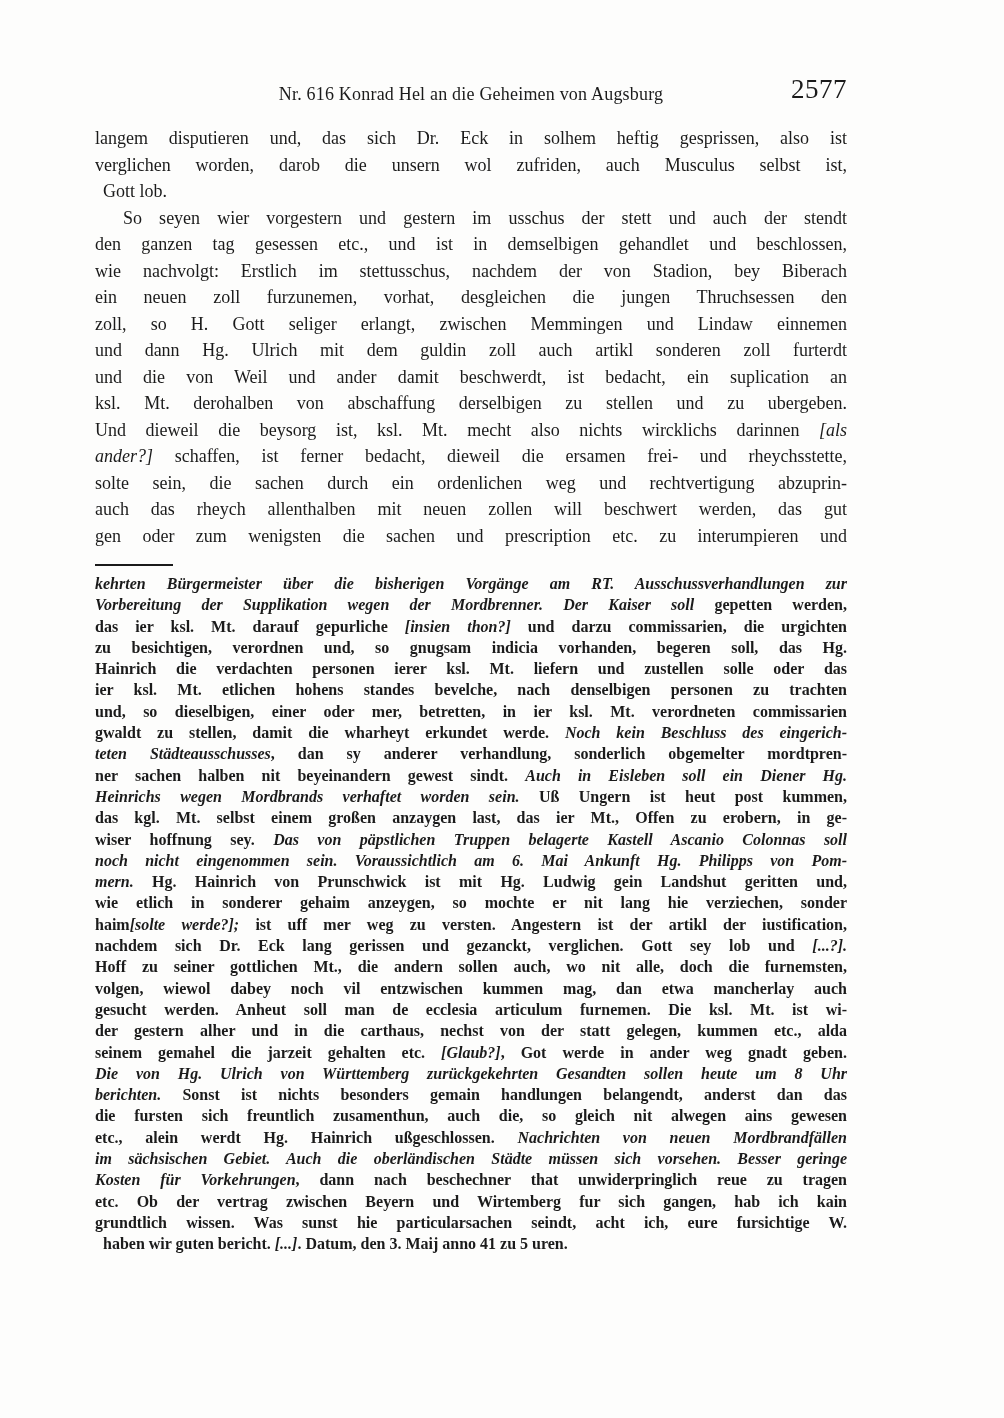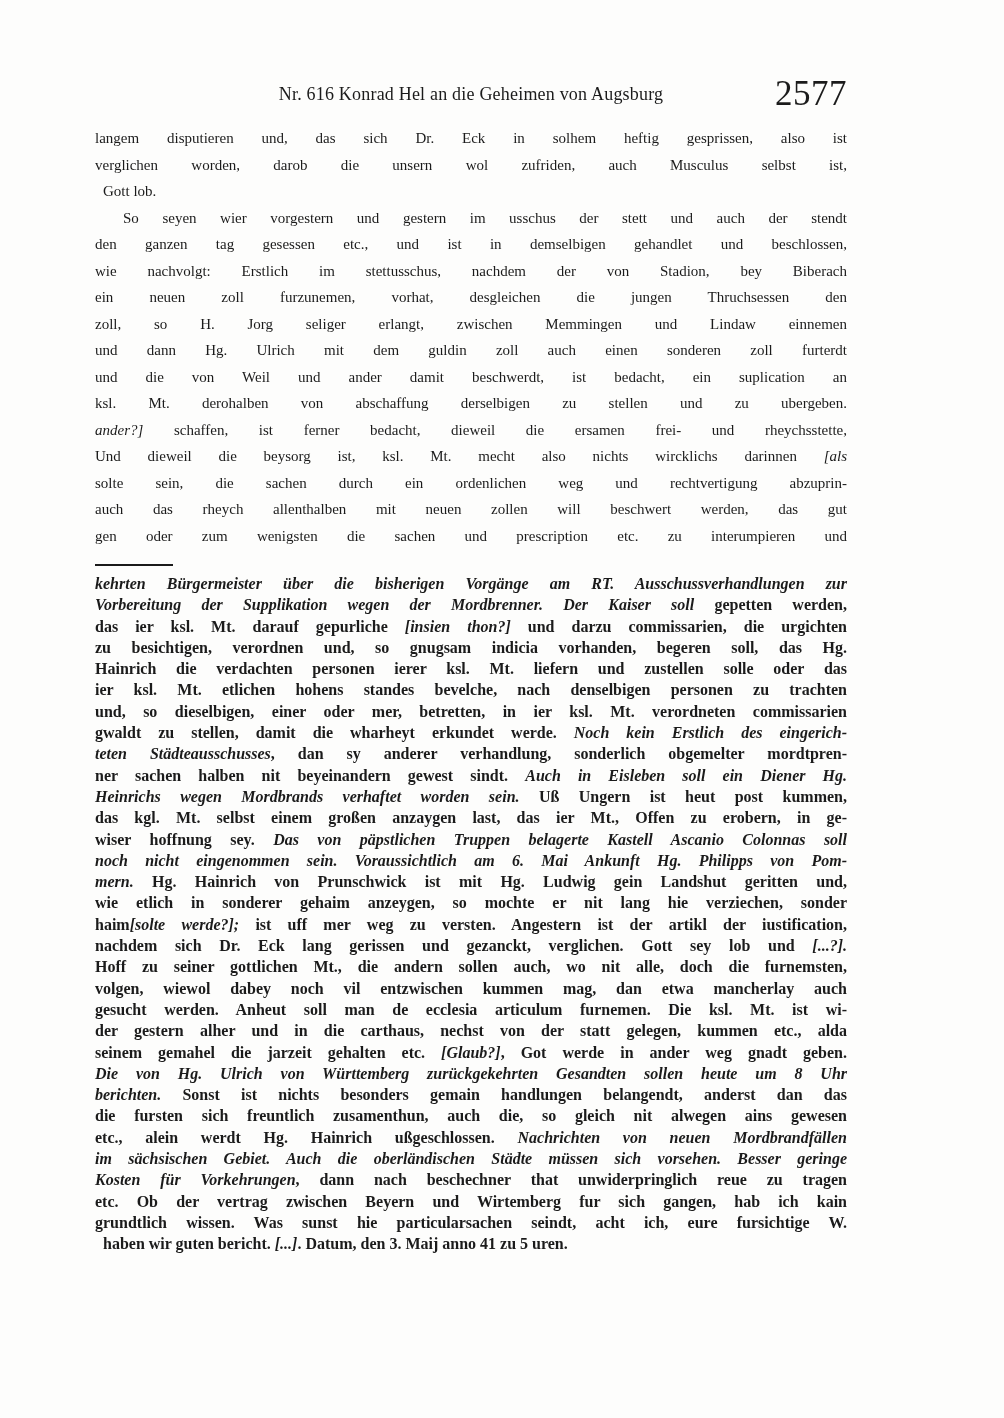--- a/index.html
+++ b/index.html
@@ -33,26 +33,26 @@
     top: 4px;
     text-align: center;
     font-size: 18px;
     letter-spacing: 0.2px;
     white-space: nowrap;
   }
   .page-number {
     position: absolute;
     right: 0;
     top: -6px;
-    font-size: 35px;
+    font-size: 27px;
     letter-spacing: 0.5px;
   }
   .letter-body {
     margin-top: 15px;
-    font-size: 15px;
+    font-size: 18px;
     line-height: 26.5px;
   }
   .letter-body .line {
     height: 26.5px;
   }
   .line {
     text-align: justify;
     text-align-last: justify;
     white-space: nowrap;
     overflow: visible;
@@ -95,42 +95,42 @@
     </div>
 
     <div class="letter-body" id="letter-body">
         <div class="line">langem disputieren und, das sich Dr. Eck in solhem heftig gesprissen, also ist</div>
         <div class="line">verglichen worden, darob die unsern wol zufriden, auch Musculus selbst ist,</div>
         <div class="line last">Gott lob.</div>
         <div class="line indent">So seyen wier vorgestern und gestern im usschus der stett und auch der stendt</div>
         <div class="line">den ganzen tag gesessen etc., und ist in demselbigen gehandlet und beschlossen,</div>
         <div class="line">wie nachvolgt: Erstlich im stettusschus, nachdem der von Stadion, bey Biberach</div>
         <div class="line">ein neuen zoll furzunemen, vorhat, desgleichen die jungen Thruchsessen den</div>
-        <div class="line">zoll, so H. Jorg seliger erlangt, zwischen Memmingen und Lindaw einnemen</div>
-        <div class="line">und dann Hg. Ulrich mit dem guldin zoll auch einen sonderen zoll furterdt</div>
+        <div class="line">zoll, so H. Gott seliger erlangt, zwischen Memmingen und Lindaw einnemen</div>
+        <div class="line">und dann Hg. Ulrich mit dem guldin zoll auch artikl sonderen zoll furterdt</div>
         <div class="line">und die von Weil und ander damit beschwerdt, ist bedacht, ein suplication an</div>
         <div class="line">ksl. Mt. derohalben von abschaffung derselbigen zu stellen und zu ubergeben.</div>
+        <div class="line">Und dieweil die beysorg ist, ksl. Mt. mecht also nichts wircklichs darinnen <i>[als</i></div>
         <div class="line"><i>ander?]</i> schaffen, ist ferner bedacht, dieweil die ersamen frei- und rheychsstette,</div>
-        <div class="line">Und dieweil die beysorg ist, ksl. Mt. mecht also nichts wircklichs darinnen <i>[als</i></div>
         <div class="line">solte sein, die sachen durch ein ordenlichen weg und rechtvertigung abzuprin-</div>
         <div class="line">auch das rheych allenthalben mit neuen zollen will beschwert werden, das gut</div>
         <div class="line">gen oder zum wenigsten die sachen und prescription etc. zu interumpieren und</div>
       </div>
 
     <div class="footnote-rule"></div>
 
     <div class="footnote-text" id="footnote-text">
         <div class="line"><i>kehrten Bürgermeister über die bisherigen Vorgänge am RT. Ausschussverhandlungen zur</i></div>
         <div class="line"><i>Vorbereitung der Supplikation wegen der Mordbrenner. Der Kaiser soll</i> gepetten werden,</div>
         <div class="line">das ier ksl. Mt. darauf gepurliche <i>[insien thon?]</i> und darzu commissarien, die urgichten</div>
         <div class="line">zu besichtigen, verordnen und, so gnugsam indicia vorhanden, begeren soll, das Hg.</div>
         <div class="line">Hainrich die verdachten personen ierer ksl. Mt. liefern und zustellen solle oder das</div>
         <div class="line">ier ksl. Mt. etlichen hohens standes bevelche, nach denselbigen personen zu trachten</div>
         <div class="line">und, so dieselbigen, einer oder mer, betretten, in ier ksl. Mt. verordneten commissarien</div>
-        <div class="line">gwaldt zu stellen, damit die wharheyt erkundet werde. <i>Noch kein Erstlich des eingerich-</i></div>
+        <div class="line">gwaldt zu stellen, damit die wharheyt erkundet werde. <i>Noch kein Beschluss des eingerich-</i></div>
         <div class="line"><i>teten Städteausschusses</i>, dan sy anderer verhandlung, sonderlich obgemelter mordtpren-</div>
         <div class="line">ner sachen halben nit beyeinandern gewest sindt. <i>Auch in Eisleben soll ein Diener Hg.</i></div>
         <div class="line"><i>Heinrichs wegen Mordbrands verhaftet worden sein.</i> Uß Ungern ist heut post kummen,</div>
         <div class="line">das kgl. Mt. selbst einem großen anzaygen last, das ier Mt., Offen zu erobern, in ge-</div>
         <div class="line">wiser hoffnung sey. <i>Das von päpstlichen Truppen belagerte Kastell Ascanio Colonnas soll</i></div>
         <div class="line"><i>noch nicht eingenommen sein. Voraussichtlich am 6. Mai Ankunft Hg. Philipps von Pom-</i></div>
         <div class="line"><i>mern.</i> Hg. Hainrich von Prunschwick ist mit Hg. Ludwig gein Landshut geritten und,</div>
         <div class="line">wie etlich in sonderer gehaim anzeygen, so mochte er nit lang hie verziechen, sonder</div>
         <div class="line">haim<i>[solte werde?];</i> ist uff mer weg zu versten. Angestern ist der artikl der iustification,</div>
         <div class="line">nachdem sich Dr. Eck lang gerissen und gezanckt, verglichen. Gott sey lob und <i>[...?].</i></div>

